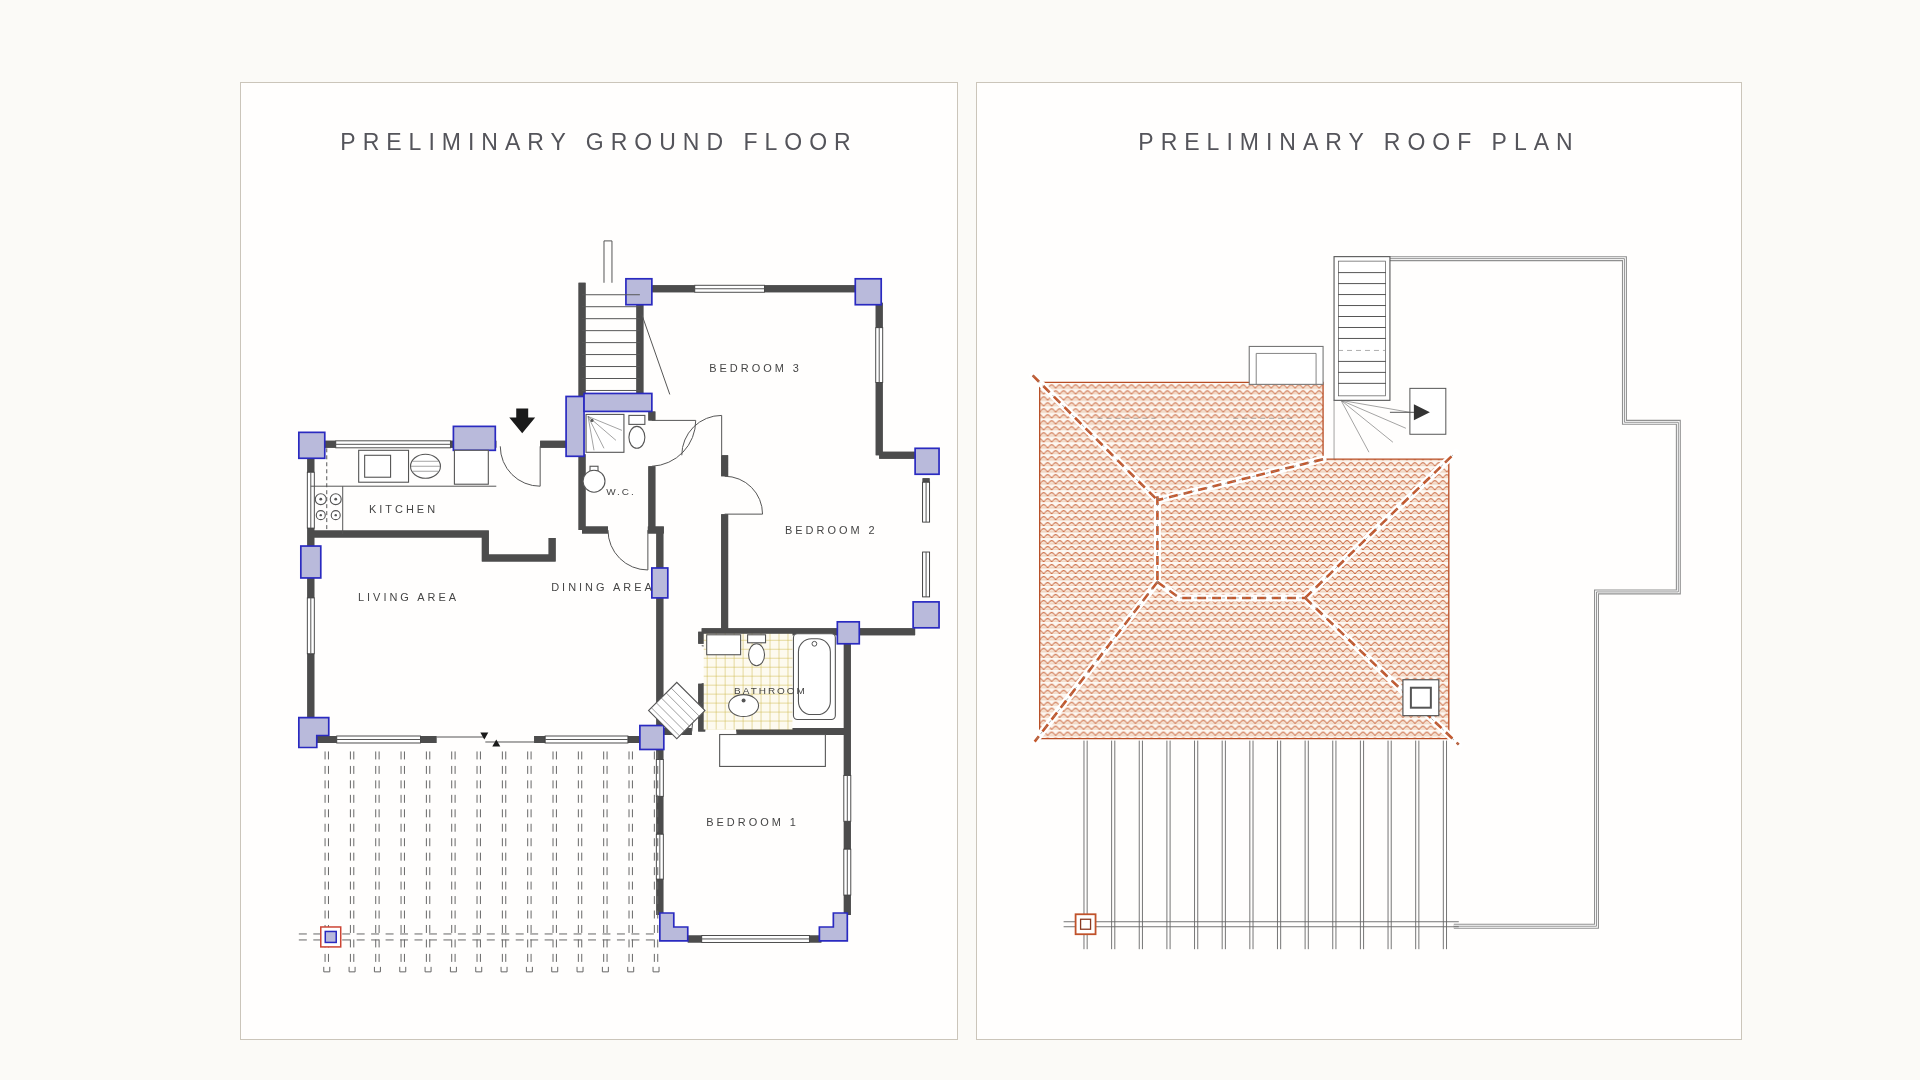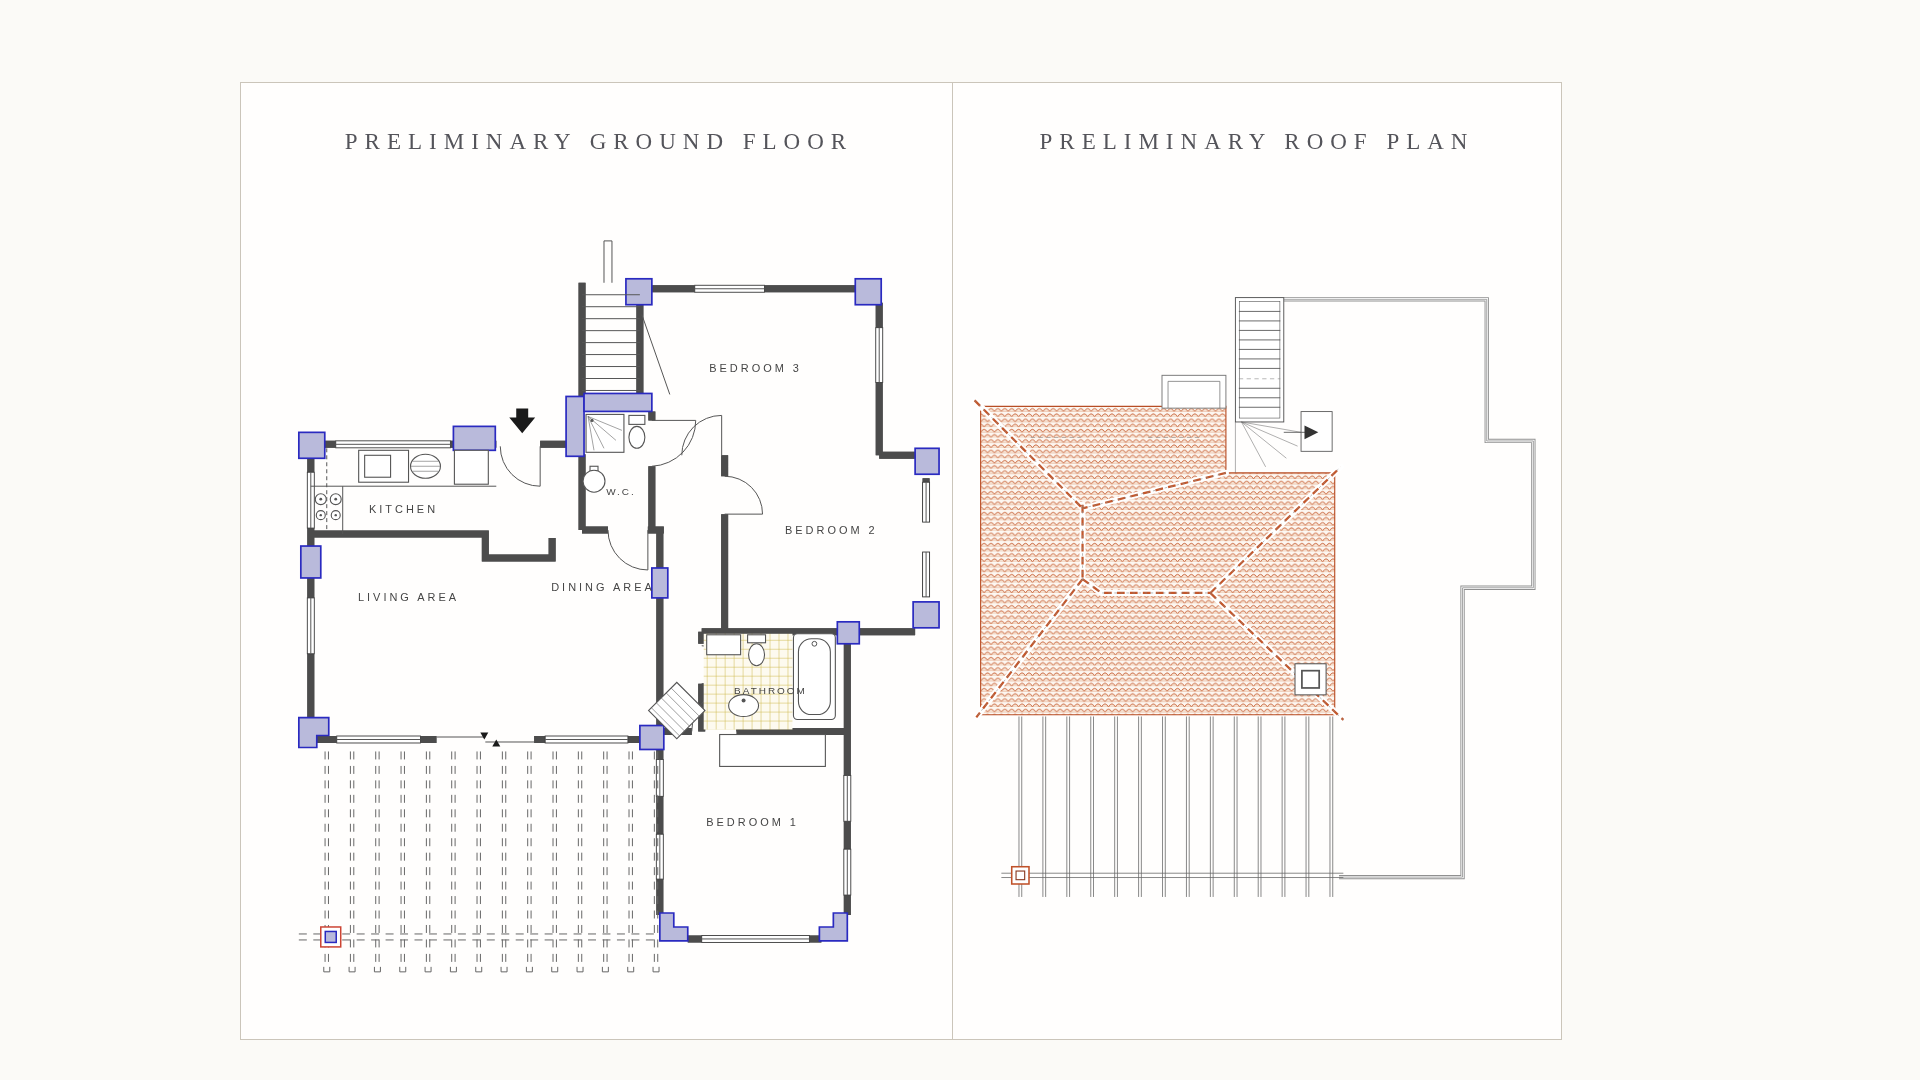--- a/index.html
+++ b/index.html
@@ -1,24 +1,24 @@
 <!DOCTYPE html>
 <html><head>
 <meta charset="utf-8">
 <style>
   html,body{margin:0;padding:0;}
   body{width:1920px;height:1080px;background:#fbfaf7;position:relative;overflow:hidden;
        font-family:"Liberation Sans",sans-serif;}
   .panel{position:absolute;top:82px;height:958px;background:#fffefd;
          border:1px solid #cbc5ba;box-sizing:border-box;}
   #panel-left{left:240px;width:718px;}
-  #panel-right{left:952px;width:610px;}
+  #panel-right{left:976px;width:766px;}
   .panel-title{position:absolute;top:46px;left:0;width:100%;text-align:center;
 
-               font-size:23px;letter-spacing:7px;color:#54545a;font-weight:400;white-space:nowrap;font-family:Liberation Serif, serif;}
+               font-size:23px;letter-spacing:7px;color:#54545a;font-weight:400;white-space:nowrap;}
   svg.plan{position:absolute;left:0;top:0;width:100%;height:100%;}
 
   
   .wall {stroke:#4c4c4c;stroke-width:7;fill:none;}
   .wallcore{stroke:#f2f2f0;stroke-width:4.4;fill:none;}
   .thin {stroke:#555;stroke-width:1;fill:none;}
   .vthin{stroke:#666;stroke-width:.6;fill:none;}
   .fix  {stroke:#555;stroke-width:1.1;fill:#fff;}
   .col  {fill:#b9badb;stroke:#2a2ac0;stroke-width:1.7;}
   .win  {fill:#fff;stroke:#3a3a3a;stroke-width:.9;}

